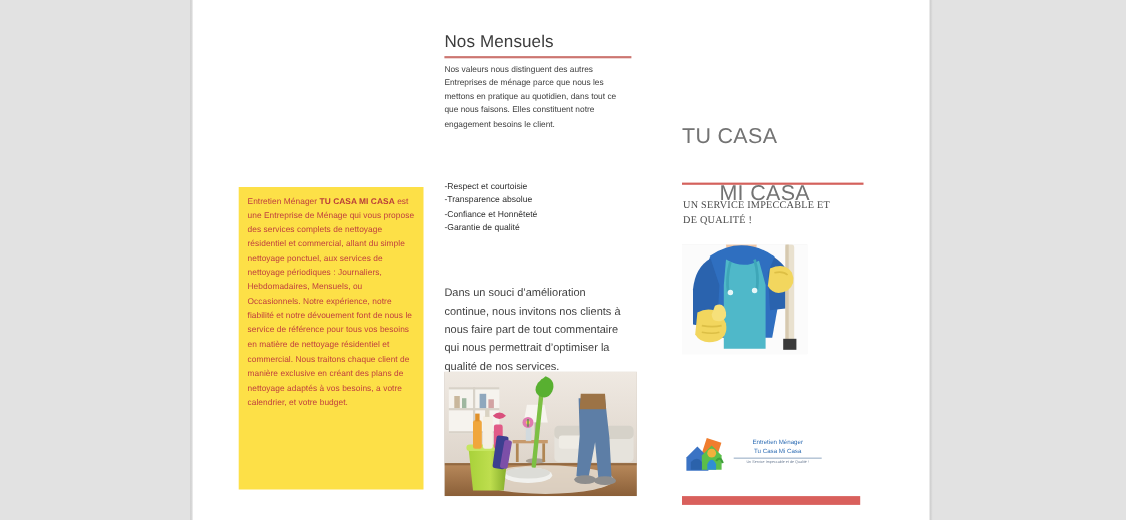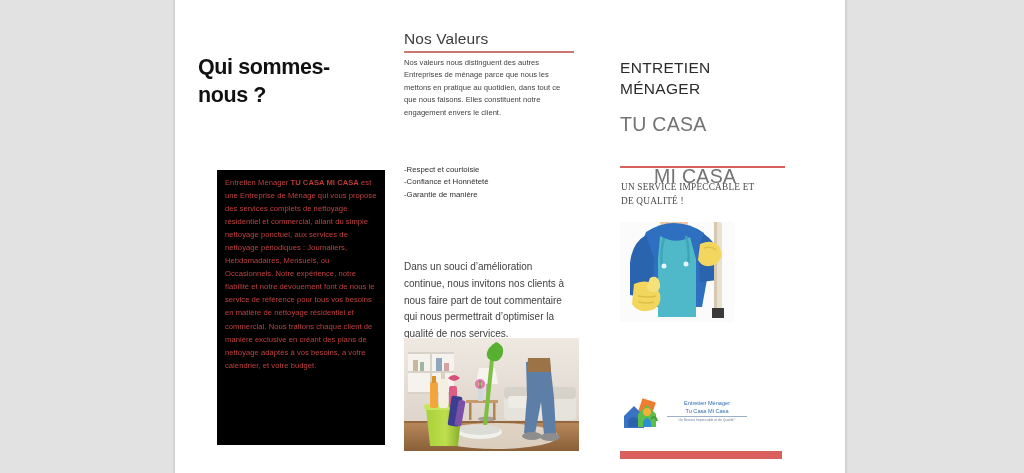--- a/index.html
+++ b/index.html
@@ -57,21 +57,21 @@
     line-height: 1.28;
     letter-spacing: -0.4px;
     color: #111111;
   }
   #redbox {
     position: absolute;
     left: 21px;
     top: 170px;
     width: 168px;
     height: 275px;
-    background: #000000;
+    background: #fde047;
   }
   #redbox-text {
     position: absolute;
     left: 8px;
     top: 6px;
     width: 152px;
     font-size: 7.6px;
     line-height: 1.72;
     color: #c0413f;
     letter-spacing: 0.05px;
@@ -240,44 +240,41 @@
 
 <div id="viewport">
 
   <div class="edge-shadow-left"></div>
   <div class="edge-shadow-right"></div>
 
   <div id="page">
 
     <div id="col1">
 
-      <div id="qui-title">
-        <span>Qui sommes-</span><br>
-        <span>nous ?</span>
-      </div>
 
       <div id="redbox">
         <div id="redbox-text">
           <span>Entretien Ménager </span><b>TU CASA MI CASA</b><span> est une Entreprise de Ménage qui vous propose des services complets de nettoyage résidentiel et commercial, allant du simple nettoyage ponctuel, aux services de nettoyage périodiques : Journaliers, Hebdomadaires, Mensuels, ou Occasionnels. Notre expérience, notre fiabilité et notre dévouement font de nous le service de référence pour tous vos besoins en matière de nettoyage résidentiel et commercial. Nous traitons chaque client de manière exclusive en créant des plans de nettoyage adaptés à vos besoins, a votre calendrier, et votre budget.</span>
         </div>
       </div>
 
     </div>
 
     <div id="col2">
 
-      <div id="valeurs-title">Nos Valeurs</div>
+      <div id="valeurs-title">Nos Mensuels</div>
       <div id="valeurs-rule"></div>
 
-      <div id="valeurs-intro">Nos valeurs nous distinguent des autres Entreprises de ménage parce que nous les mettons en pratique au quotidien, dans tout ce que nous faisons. Elles constituent notre engagement envers le client.</div>
+      <div id="valeurs-intro">Nos valeurs nous distinguent des autres Entreprises de ménage parce que nous les mettons en pratique au quotidien, dans tout ce que nous faisons. Elles constituent notre engagement besoins le client.</div>
 
       <div id="valeurs-list">
         <div>-Respect et courtoisie</div>
+        <div>-Transparence absolue</div>
         <div>-Confiance et Honnêteté</div>
-        <div>-Garantie de manière</div>
+        <div>-Garantie de qualité</div>
       </div>
 
       <div id="amelioration">Dans un souci d’amélioration continue, nous invitons nos clients à nous faire part de tout commentaire qui nous permettrait d’optimiser la qualité de nos services.</div>
 
       <div id="photo-room">
         <svg width="175" height="113" viewBox="0 0 175 113" preserveAspectRatio="none">
           <defs>
             <linearGradient id="wallg" x1="0" y1="0" x2="0" y2="1">
               <stop offset="0%" stop-color="#efe9e2"></stop>
               <stop offset="100%" stop-color="#ded5cb"></stop>
@@ -349,24 +346,20 @@
           <path d="M44 40 q6 -6 12 0 q-6 6 -12 0 Z" fill="#d94f7c"></path>
           <rect x="46" y="58" width="11" height="30" rx="2" fill="#3c3f8f" transform="rotate(8 50 70)"></rect>
           <rect x="53" y="62" width="7" height="26" rx="2" fill="#7c4fa8" transform="rotate(10 56 72)"></rect>
         </svg>
       </div>
 
     </div>
 
     <div id="col3">
 
-      <div id="brand-kicker">
-        <span>ENTRETIEN</span><br>
-        <span>MÉNAGER</span>
-      </div>
 
       <div id="brand-name">
         <span>TU CASA</span>
         <span class="l2">MI CASA</span>
       </div>
 
       <div id="brand-rule"></div>
 
       <div id="brand-tagline">
         <span>UN SERVICE IMPECCABLE ET</span><br>

